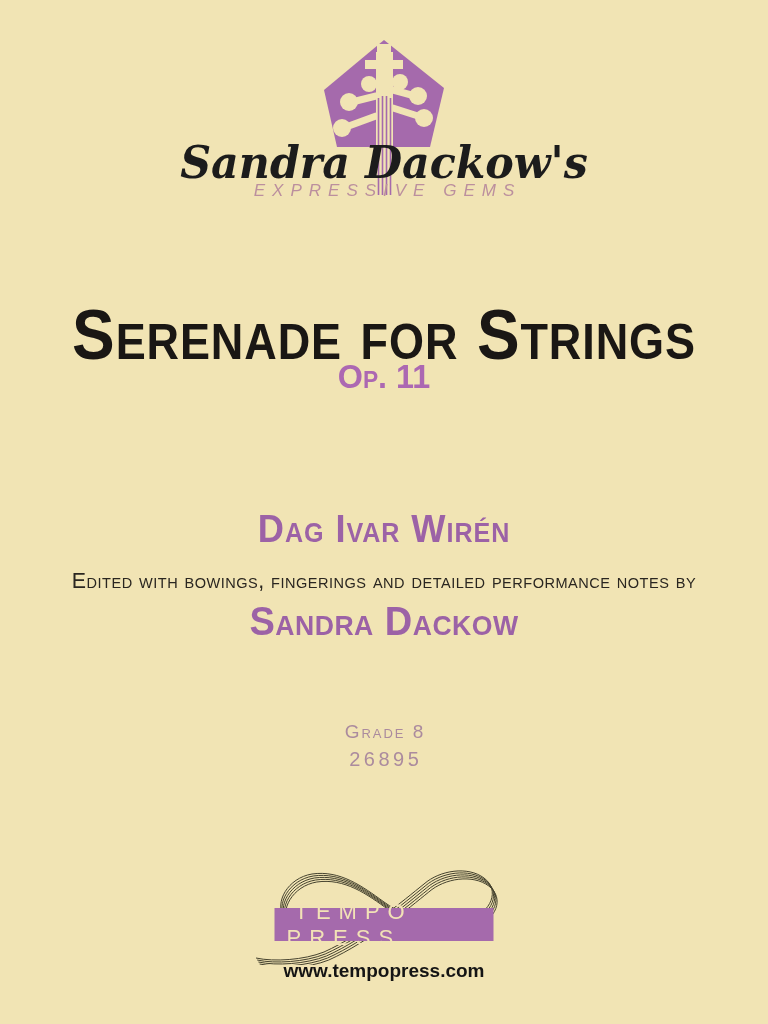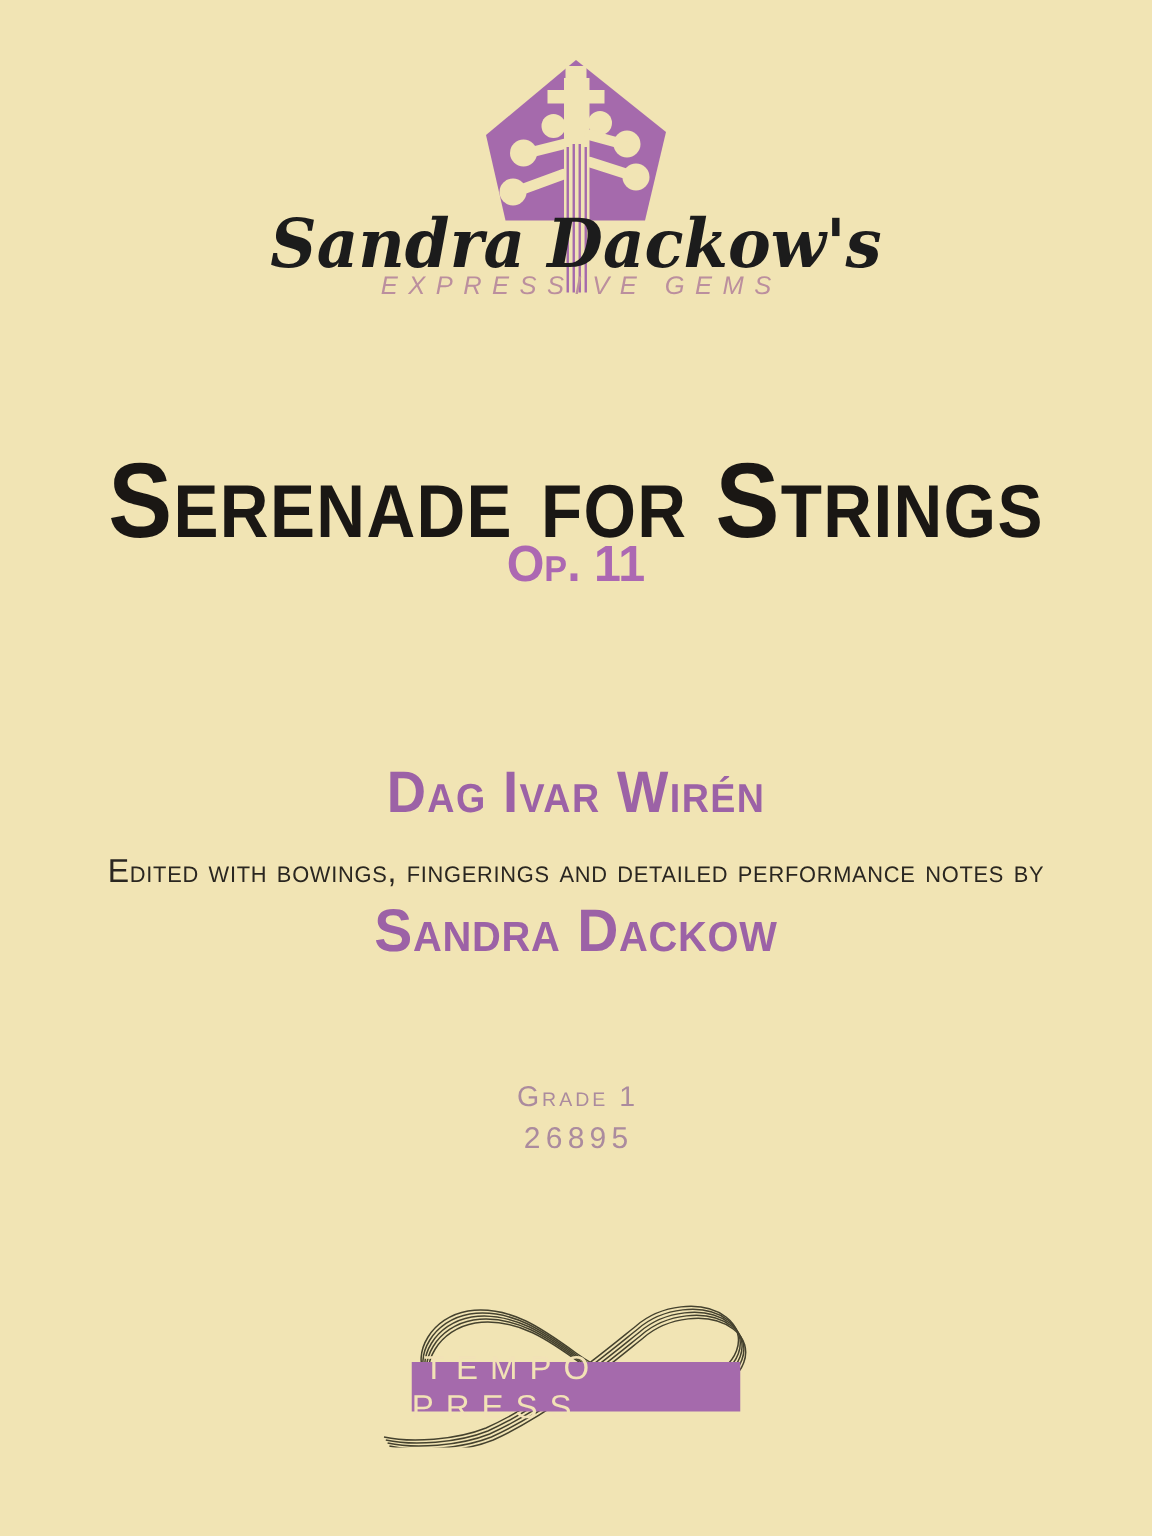--- a/index.html
+++ b/index.html
@@ -89,20 +89,21 @@
     width:219px;height:33px;
     background:var(--accent-purple,#a56aac);
     z-index:2;
     display:flex;align-items:center;justify-content:center;
   }
   .press-box span{
     font-size:22px;font-weight:400;
     letter-spacing:8px;text-indent:8px;
     text-transform:uppercase;
     color:var(--press-text-cream,#f2e2b6);
+    margin-left:12px;
   }
   .website{
     top:961px;
     font-size:19px;font-weight:700;
     color:#141414;z-index:2;
   }
 </style>
 </head>
 <body>
 
@@ -142,32 +143,33 @@
   <h1 class="centered work-title">Serenade for Strings</h1>
 
   <div class="centered work-opus">Op. 11</div>
 
   <div class="centered composer">Dag Ivar Wirén</div>
 
   <div class="centered credit">Edited with bowings, fingerings and detailed performance notes by</div>
 
   <div class="centered editor">Sandra Dackow</div>
 
-  <div class="centered grade">Grade 1</div>
+  <div class="centered grade">Grade 8</div>
 
   <div class="centered catalog">26895</div>
 
   <svg class="flourish" width="280" height="115" viewBox="0 0 280 115">
     <g style="fill:none;stroke:var(--flourish-olive,#45422e);stroke-width:1">
       <path d="M 100,68 C 78,78 48,80 40,68 C 30,52 44,28 68,24 C 96,20 118,36 140,52 C 168,72 200,78 224,70 C 248,62 256,40 240,28 C 224,16 196,20 180,34 C 160,50 120,84 80,102 C 60,110 30,112 12,108"></path>
       <path transform="translate(1.2,2)" d="M 100,68 C 78,78 48,80 40,68 C 30,52 44,28 68,24 C 96,20 118,36 140,52 C 168,72 200,78 224,70 C 248,62 256,40 240,28 C 224,16 196,20 180,34 C 160,50 120,84 80,102 C 60,110 30,112 12,108"></path>
       <path transform="translate(2.4,4)" d="M 100,68 C 78,78 48,80 40,68 C 30,52 44,28 68,24 C 96,20 118,36 140,52 C 168,72 200,78 224,70 C 248,62 256,40 240,28 C 224,16 196,20 180,34 C 160,50 120,84 80,102 C 60,110 30,112 12,108"></path>
       <path transform="translate(3.6,6)" d="M 100,68 C 78,78 48,80 40,68 C 30,52 44,28 68,24 C 96,20 118,36 140,52 C 168,72 200,78 224,70 C 248,62 256,40 240,28 C 224,16 196,20 180,34 C 160,50 120,84 80,102 C 60,110 30,112 12,108"></path>
       <path transform="translate(4.8,8)" d="M 100,68 C 78,78 48,80 40,68 C 30,52 44,28 68,24 C 96,20 118,36 140,52 C 168,72 200,78 224,70 C 248,62 256,40 240,28 C 224,16 196,20 180,34 C 160,50 120,84 80,102 C 60,110 30,112 12,108"></path>
     </g>
   </svg>
 
   <div class="press-box">
     <span>Tempo Press</span>
   </div>
 
+  <div class="centered website">www.tempopress.com</div>
 
 </div>
 
 </body></html>

